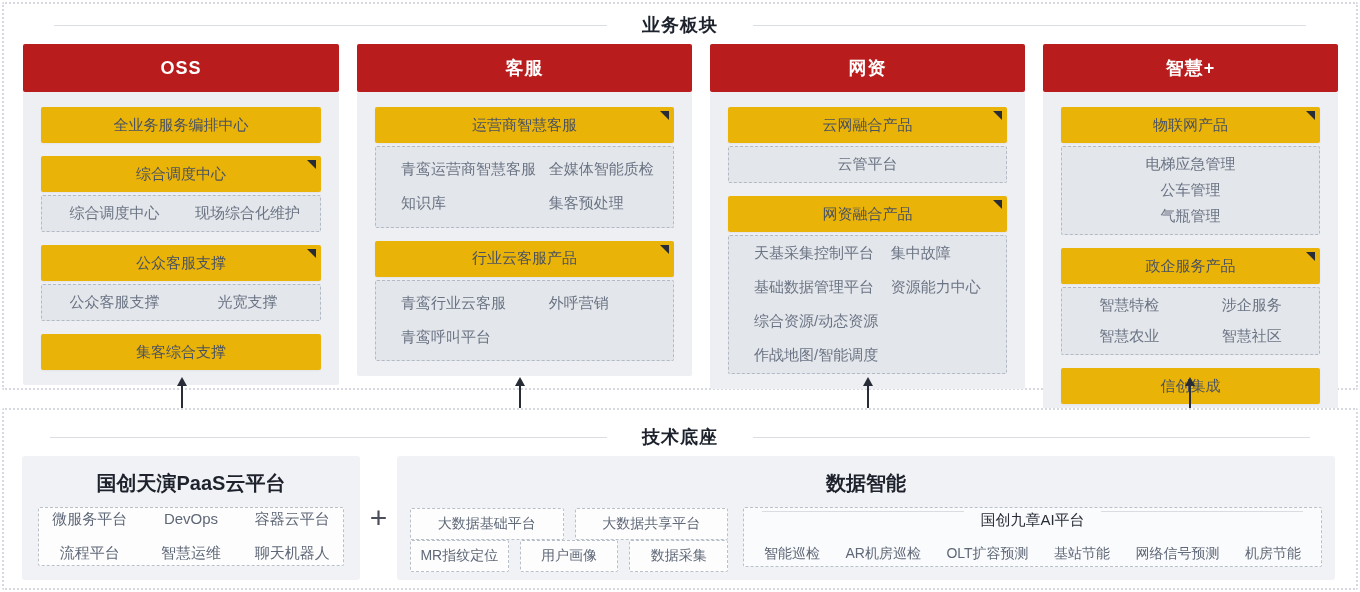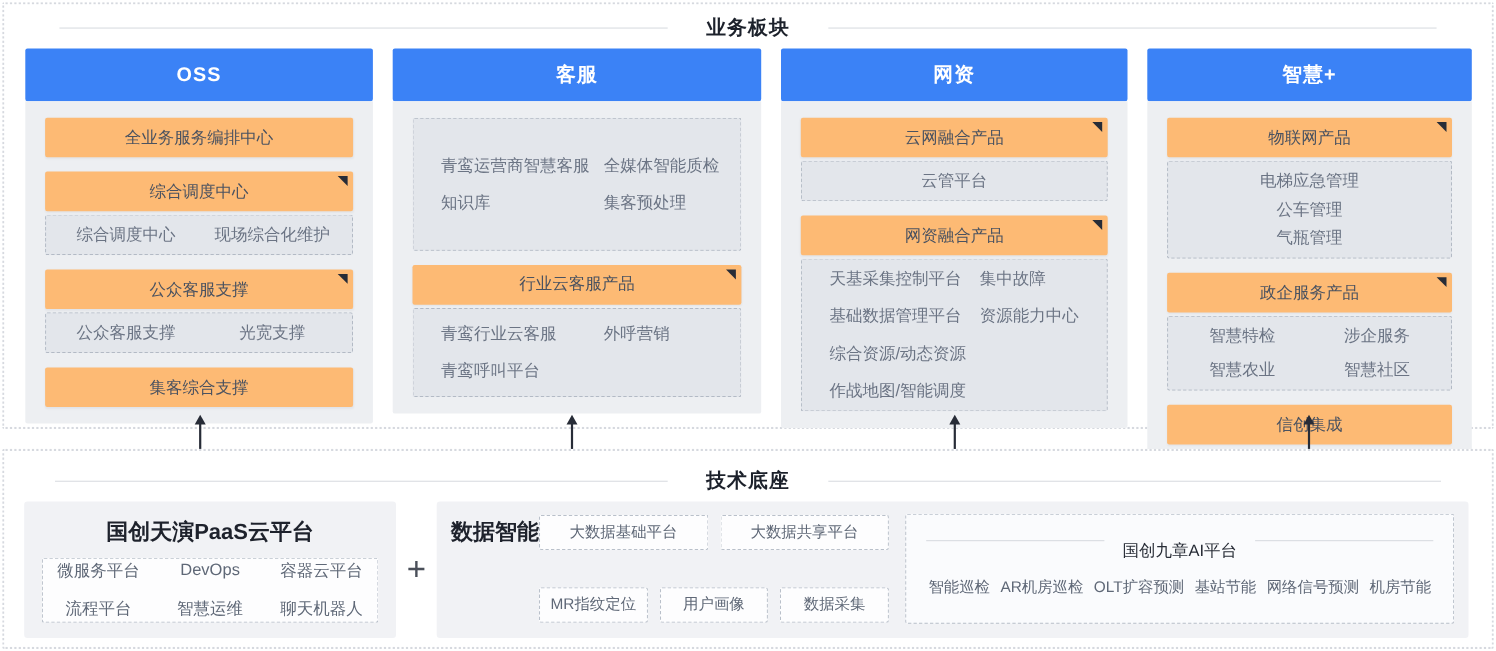--- a/index.html
+++ b/index.html
@@ -14,31 +14,31 @@
 
   .section-title-row{display:flex;align-items:center;gap:35px;}
   .business-panel .section-title-row{margin:9px 50px 0;}
   .tech-panel .section-title-row{margin:15px 46px 0;}
   .rule{flex:1;height:1px;background:#dadde2;}
   .section-title{font-size:18px;font-weight:bold;color:#1c212b;letter-spacing:1px;}
 
   .columns{position:absolute;left:19px;right:19px;top:40px;bottom:12px;display:flex;gap:18px;}
   .column{display:flex;flex-direction:column;}
   .col-header{
-    height:48px;flex:0 0 48px;background:#3b82f6;color:#fff;font-size:18px;font-weight:bold;
+    height:48px;flex:0 0 48px;background:#b91c1c;color:#fff;font-size:18px;font-weight:bold;
     display:flex;align-items:center;justify-content:center;border-radius:2px;letter-spacing:1px;
   }
   .col-body{
     flex:1;background:#edeff2;padding:15px 18px;display:flex;flex-direction:column;gap:13px;
     border-radius:0 0 2px 2px;
   }
   .group{display:flex;flex-direction:column;gap:3px;min-height:0;}
   .group.grow{flex:1;}
   .card{
-    position:relative;background:#fdba74;min-height:36px;flex:0 0 auto;display:flex;align-items:center;justify-content:center;
+    position:relative;background:#eab308;min-height:36px;flex:0 0 auto;display:flex;align-items:center;justify-content:center;
     color:#4a5260;font-size:15px;border-radius:2px;box-shadow:0 1px 2px rgba(30,40,60,0.05);
   }
   .corner{position:absolute;top:4px;right:5px;width:0;height:0;border-top:9px solid #272c37;border-left:9px solid transparent;}
   .sub{
     flex:1;box-sizing:border-box;background:#e3e6eb;border:1px dashed #b3bac5;border-radius:2px;
     color:#6b7484;font-size:15px;display:flex;flex-direction:column;justify-content:center;
     padding:8px 6px;min-height:32px;
   }
   .sub-grid-center2{display:grid;grid-template-columns:1fr 1fr;align-content:center;row-gap:12px;text-align:center;}
   .sub-grid-left2{display:grid;grid-template-columns:56% 44%;align-content:center;row-gap:15px;text-align:left;padding-left:25px;padding-right:8px;}
@@ -51,21 +51,21 @@
 
   .tech-body{position:absolute;left:18px;right:21px;top:46px;bottom:8px;display:flex;align-items:stretch;}
   .paas-card{width:338px;flex:0 0 338px;background:#f1f2f5;border-radius:3px;padding:11px 16px 14px;box-sizing:border-box;display:flex;flex-direction:column;}
   .bottom-card-title{text-align:center;font-weight:bold;font-size:20px;color:#1e222c;padding:3px 0 10px;}
   .paas-grid{
     flex:1;background:#fdfdfe;border:1px dashed #b9c0ca;border-radius:2px;
     display:grid;grid-template-columns:1fr 1fr 1fr;align-content:center;row-gap:15px;
     text-align:center;color:#5f6877;font-size:15px;
   }
   .plus{flex:0 0 37px;display:flex;align-items:center;justify-content:center;font-size:30px;color:#4a4f59;font-weight:400;}
-  .data-card{flex:1;background:#f1f2f5;border-radius:3px;padding:11px 13px 13px;box-sizing:border-box;display:flex;flex-direction:row;}
+  .data-card{flex:1;background:#f1f2f5;border-radius:3px;padding:11px 13px 13px;box-sizing:border-box;display:flex;flex-direction:column;}
   .data-body{flex:1;display:flex;gap:15px;min-height:0;}
   .chips{width:318px;flex:0 0 318px;display:flex;flex-direction:column;justify-content:space-between;padding:1px 0;}
   .chip-row{display:flex;gap:11px;}
   .chip{
     flex:1;background:#fdfdfe;border:1px dashed #b9c0ca;border-radius:2px;
     padding:6px 6px;font-size:14px;color:#5f6877;text-align:center;white-space:nowrap;
   }
   .ai-box{
     flex:1;box-sizing:border-box;background:#fafbfd;border:1px dashed #b9c0ca;border-radius:2px;
     display:flex;flex-direction:column;justify-content:center;gap:15px;padding:10px 18px;
@@ -119,20 +119,24 @@
             <span>集客综合支撑</span>
           </div>
         </div>
       </div>
     </div>
 
     <div class="column" style="width:335px;flex:0 0 335px;">
       <div class="col-header">客服</div>
       <div class="col-body">
         <div class="group grow">
+          <div class="card">
+            <span>运营商智慧客服</span>
+            <span class="corner"></span>
+          </div>
           <div class="sub sub-grid-left2">
             <span>青鸾运营商智慧客服</span>
             <span>全媒体智能质检</span>
             <span>知识库</span>
             <span>集客预处理</span>
           </div>
         </div>
         <div class="group grow">
           <div class="card">
             <span>行业云客服产品</span>

